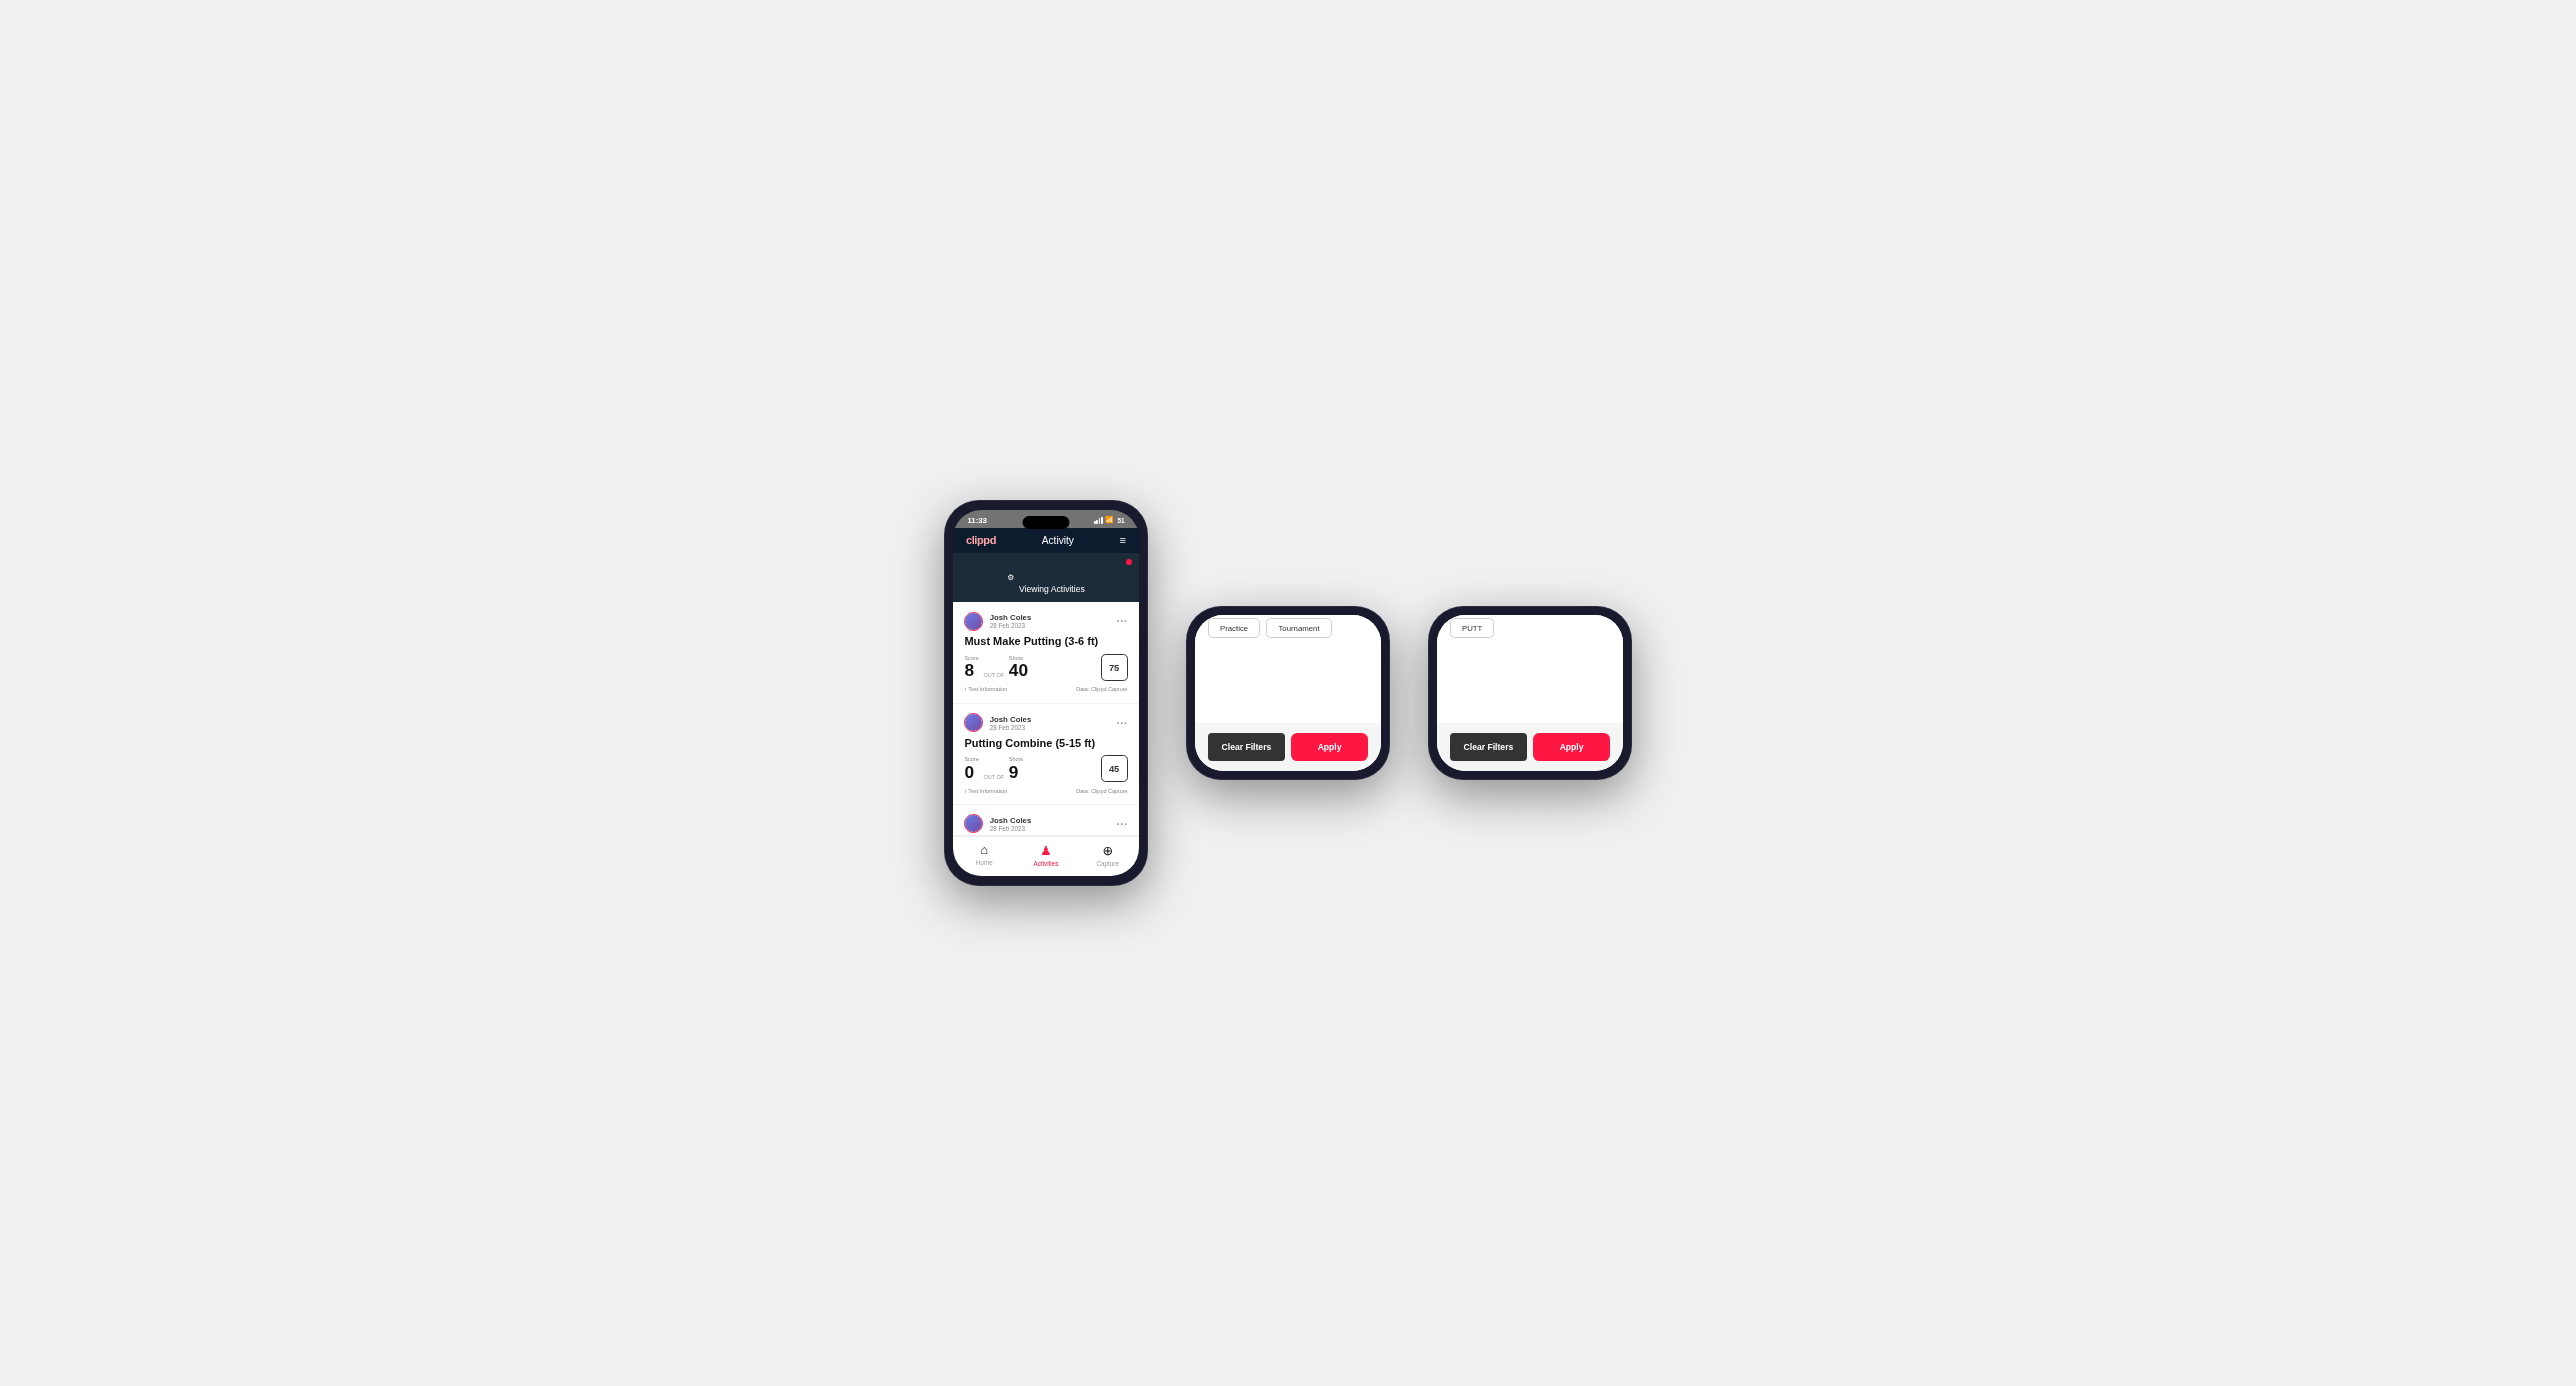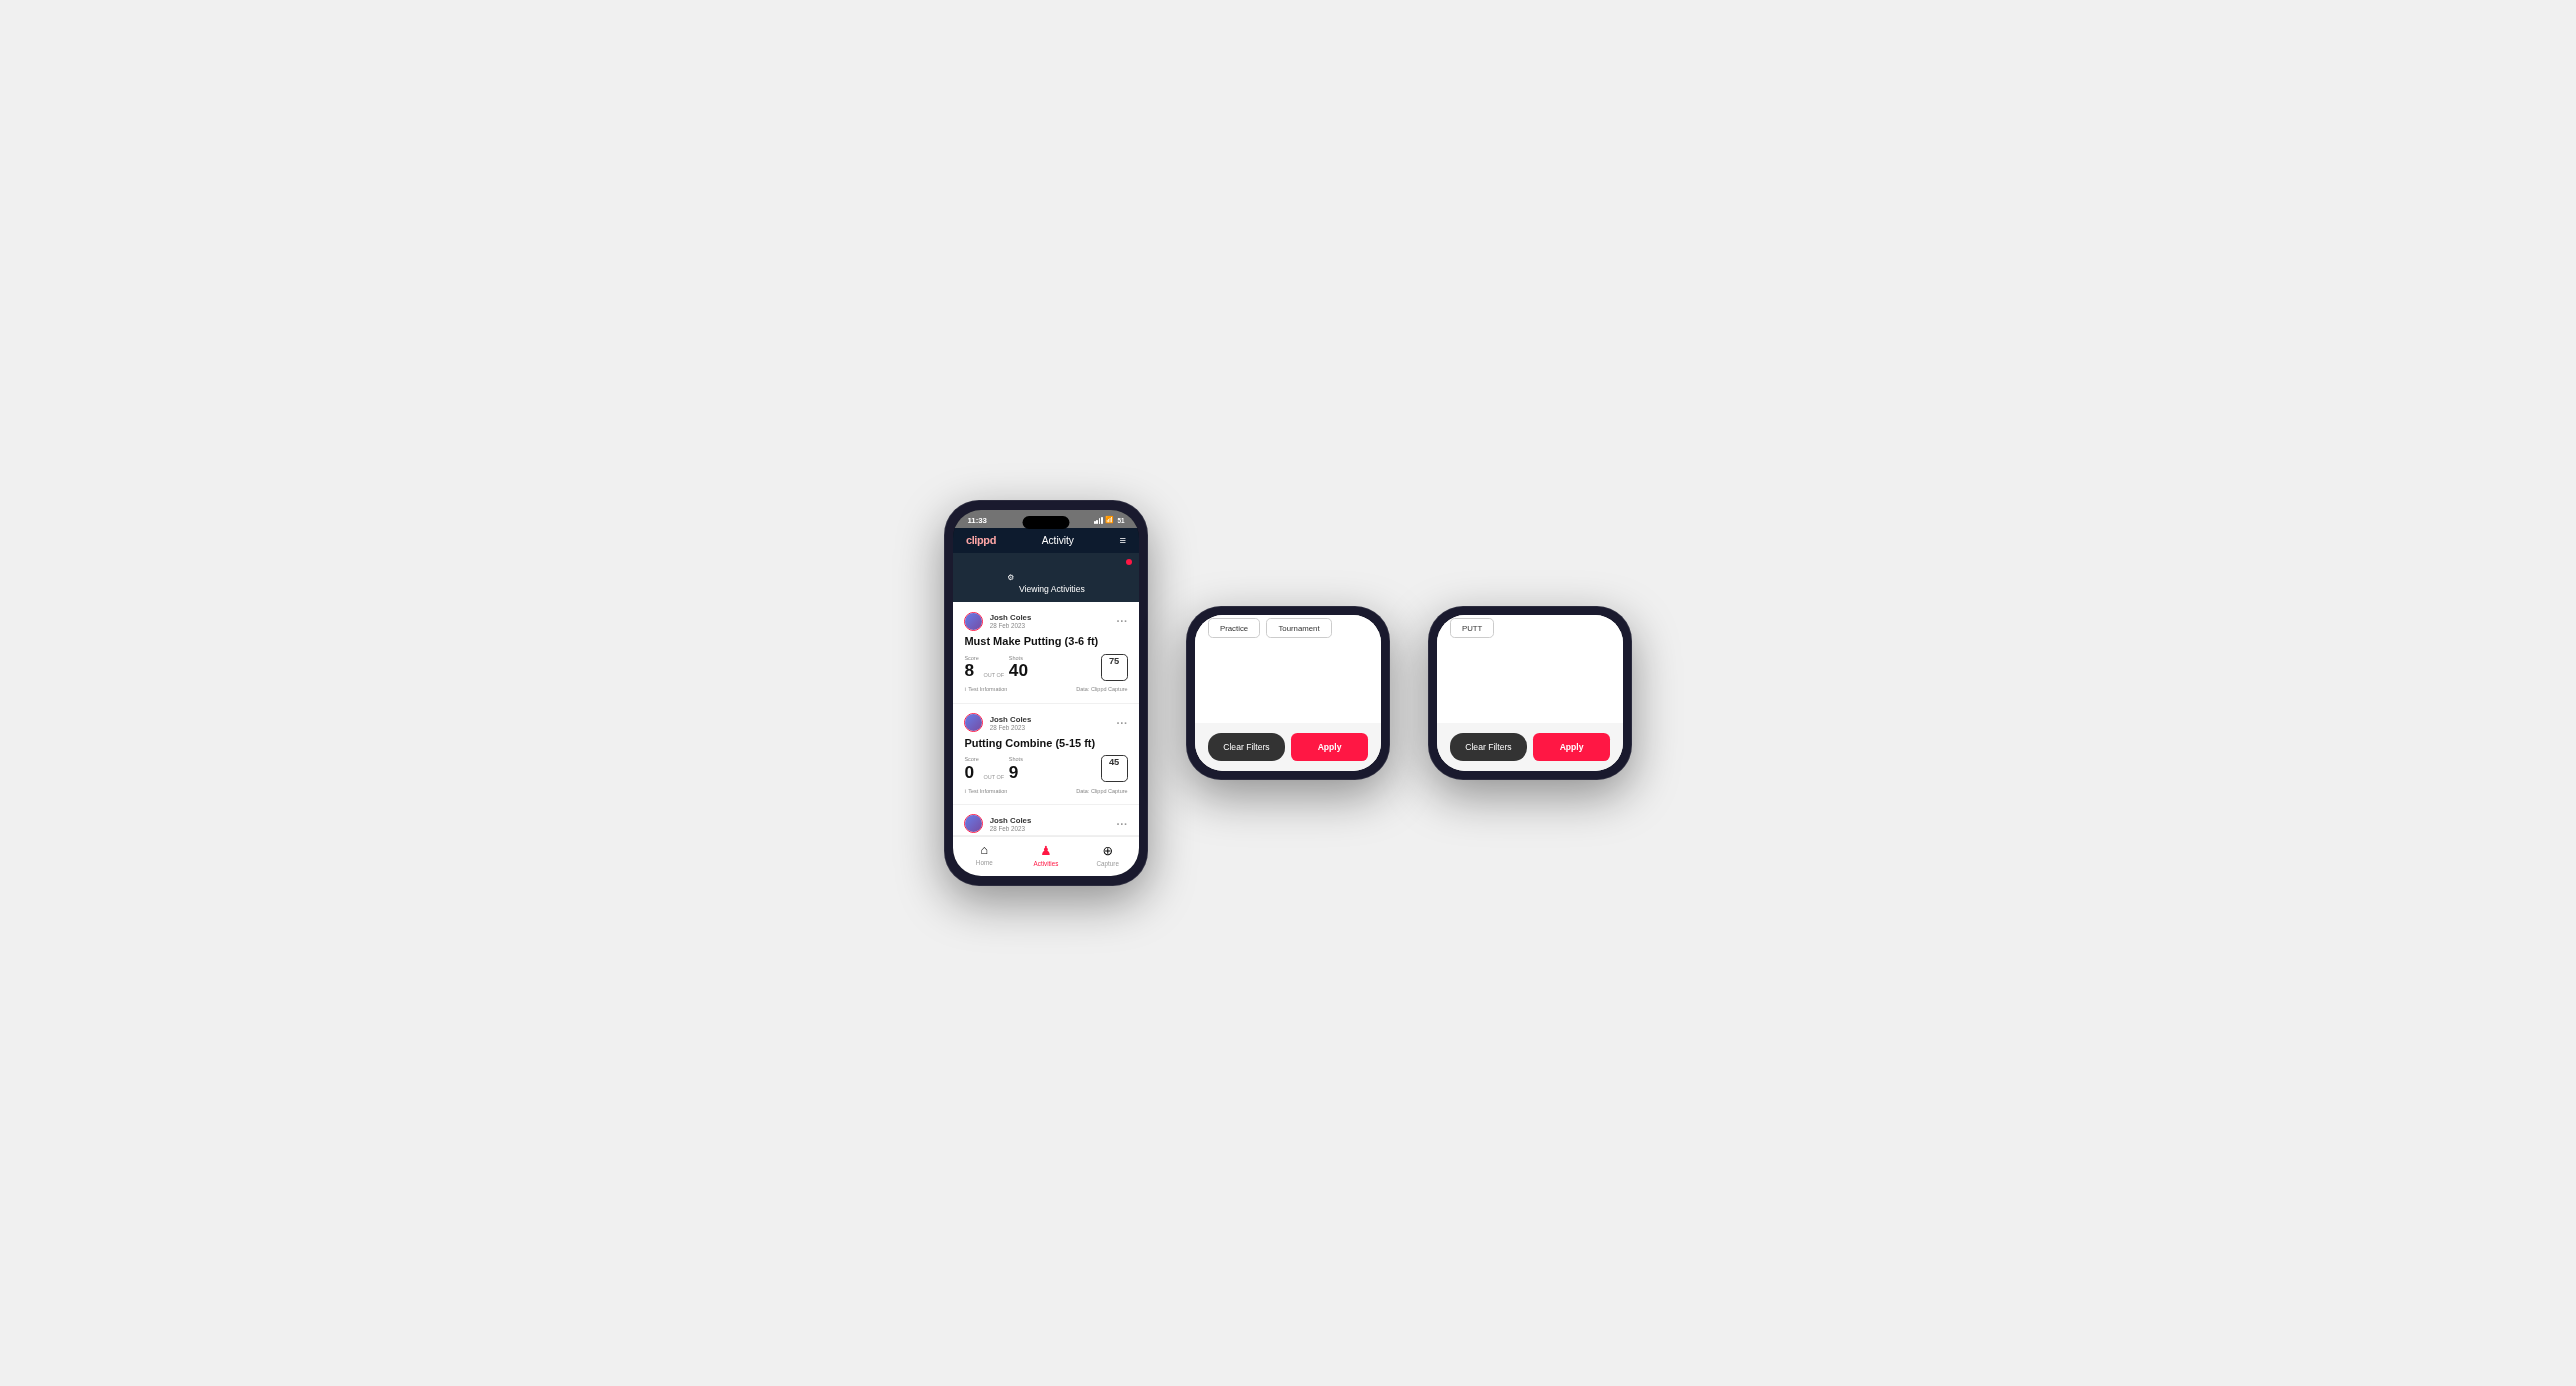--- a/index.html
+++ b/index.html
@@ -200,21 +200,21 @@
       margin: 0 1.6px;
       align-self: flex-end;
       padding-bottom: 2.4px;
     }
     .shot-quality-badge {
       width: 27px;
       height: 27px;
       border: 1.6px solid #333;
       border-radius: 4.7px;
       display: flex;
-      align-items: flex-start;
+      align-items: center;
       justify-content: center;
       font-size: 9.4px;
       font-weight: 700;
       color: #333;
       margin-left: auto;
     }
     .activity-footer {
       display: flex;
       justify-content: space-between;
       align-items: center;
@@ -284,23 +284,23 @@
       gap: 6.3px;
       padding: 9.4px 12.6px;
       background: #f5f5f5;
     }
     .btn-clear {
       flex: 1;
       padding: 9.4px;
       background: #333;
       color: #fff;
       border: none;
-      border-radius: 13px;
+      border-radius: 4px;
       font-size: 8.6px;
-      font-weight: 400;
+      font-weight: 700;
       cursor: pointer;
     }
     .btn-apply {
       flex: 1;
       padding: 9.4px;
       background: #ff1744;
       color: #fff;
       border: none;
       border-radius: 6.3px;
       font-size: 8.6px;

